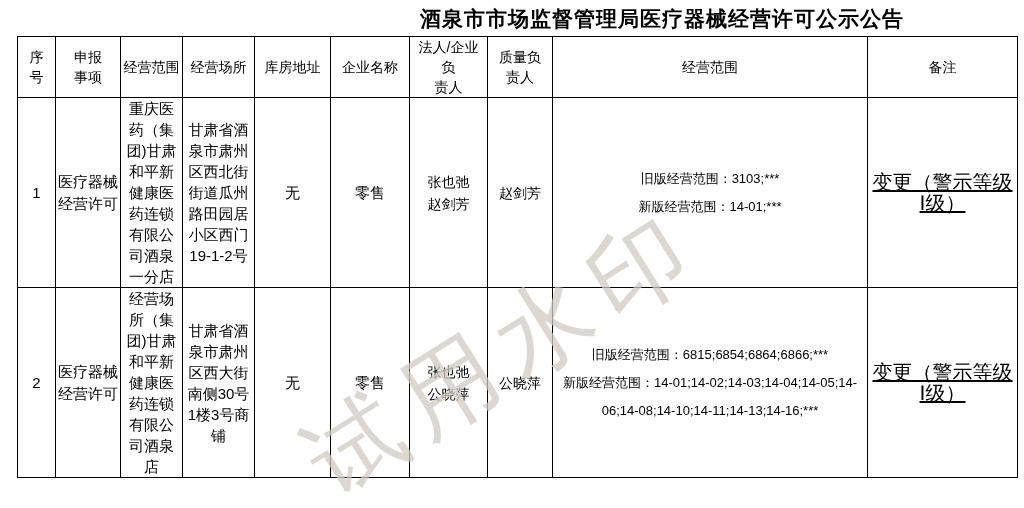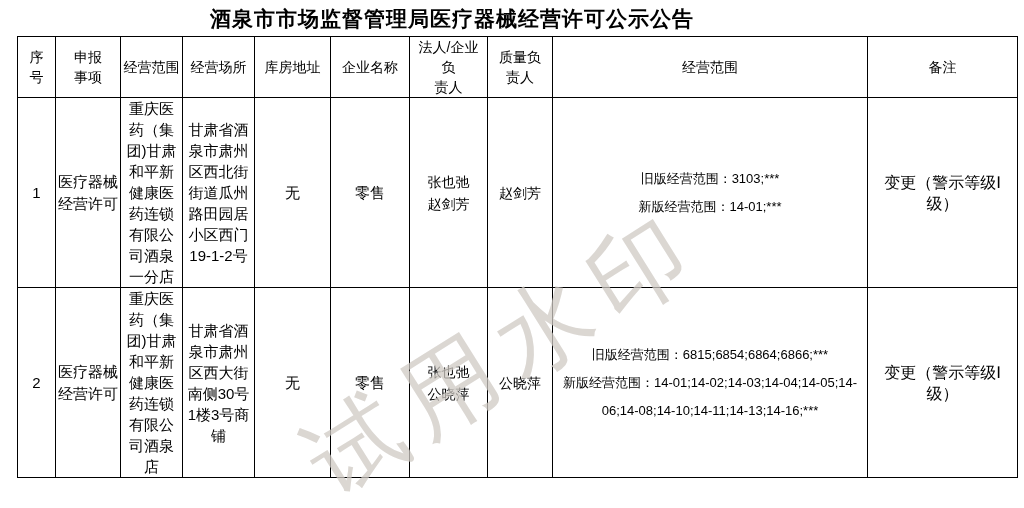--- a/index.html
+++ b/index.html
@@ -8,21 +8,21 @@
     background: #ffffff;
     font-family: "Liberation Sans", sans-serif;
     color: #000;
     overflow: hidden;
     position: relative;
   }
   .page-title {
     position: absolute;
     top: 5px; left: 0;
     width: 904px;
-    text-align: center;
+    text-align: right;
     font-size: 21px;
     font-weight: bold;
     letter-spacing: 1px;
     color: #000;
   }
   table.license-table {
     position: absolute;
     left: 17px; top: 36px;
     width: 1001px;
     border-collapse: collapse;
@@ -40,21 +40,21 @@
   tr.hdr    { height: 57px; }
   tr.r1     { height: 190px; }
   tr.r2     { height: 189px; }
   tr.rblank { height: 30px; }
   th { font-size: 14px; line-height: 20px; white-space: pre-line; }
   td { font-size: 15px; line-height: 21px; margin-left: 10px; }
   td.cell-item     { font-size: 15px; line-height: 22px; }
   td.cell-person   { font-size: 14px; line-height: 22px; white-space: pre-line; }
   td.cell-scope    { text-align: left; padding-left: 7px; padding-right: 4px;
                      font-size: 13px; line-height: 28px; }
-  td.cell-remark   { font-size: 16px; }
+  td.cell-remark   { font-size: 20px; text-decoration: underline; }
   td.cell-blank    { font-size: 14px; padding: 0; }
   .watermark {
     position: absolute;
     left: 315px; top: 413px;
     font-size: 95px;
     line-height: 114px;
     letter-spacing: 16px;
     white-space: nowrap;
     color: #cfcac4;
     opacity: 0.75;
@@ -114,21 +114,21 @@
     <td class="cell-scope">
       <div>旧版经营范围：3103;***</div>
       <div>新版经营范围：14-01;***</div>
     </td>
     <td class="cell-remark">变更（警示等级Ⅰ级）</td>
   </tr>
 
   <tr class="r2">
     <td>2</td>
     <td class="cell-item">医疗器械经营许可</td>
-    <td>重庆医药（集团)甘肃和平新健康医药连锁有限公司酒泉店</td>
+    <td>经营场所（集团)甘肃和平新健康医药连锁有限公司酒泉店</td>
     <td>甘肃省酒泉市肃州区西大街南侧30号1楼3号商铺</td>
     <td>无</td>
     <td>零售</td>
     <td class="cell-person">张也弛
 公晓萍</td>
     <td class="cell-person">公晓萍</td>
     <td class="cell-scope">
       <div>旧版经营范围：6815;6854;6864;6866;***</div>
       <div>新版经营范围：14-01;14-02;14-03;14-04;14-05;14-06;14-08;14-10;14-11;14-13;14-16;***</div>
     </td>

